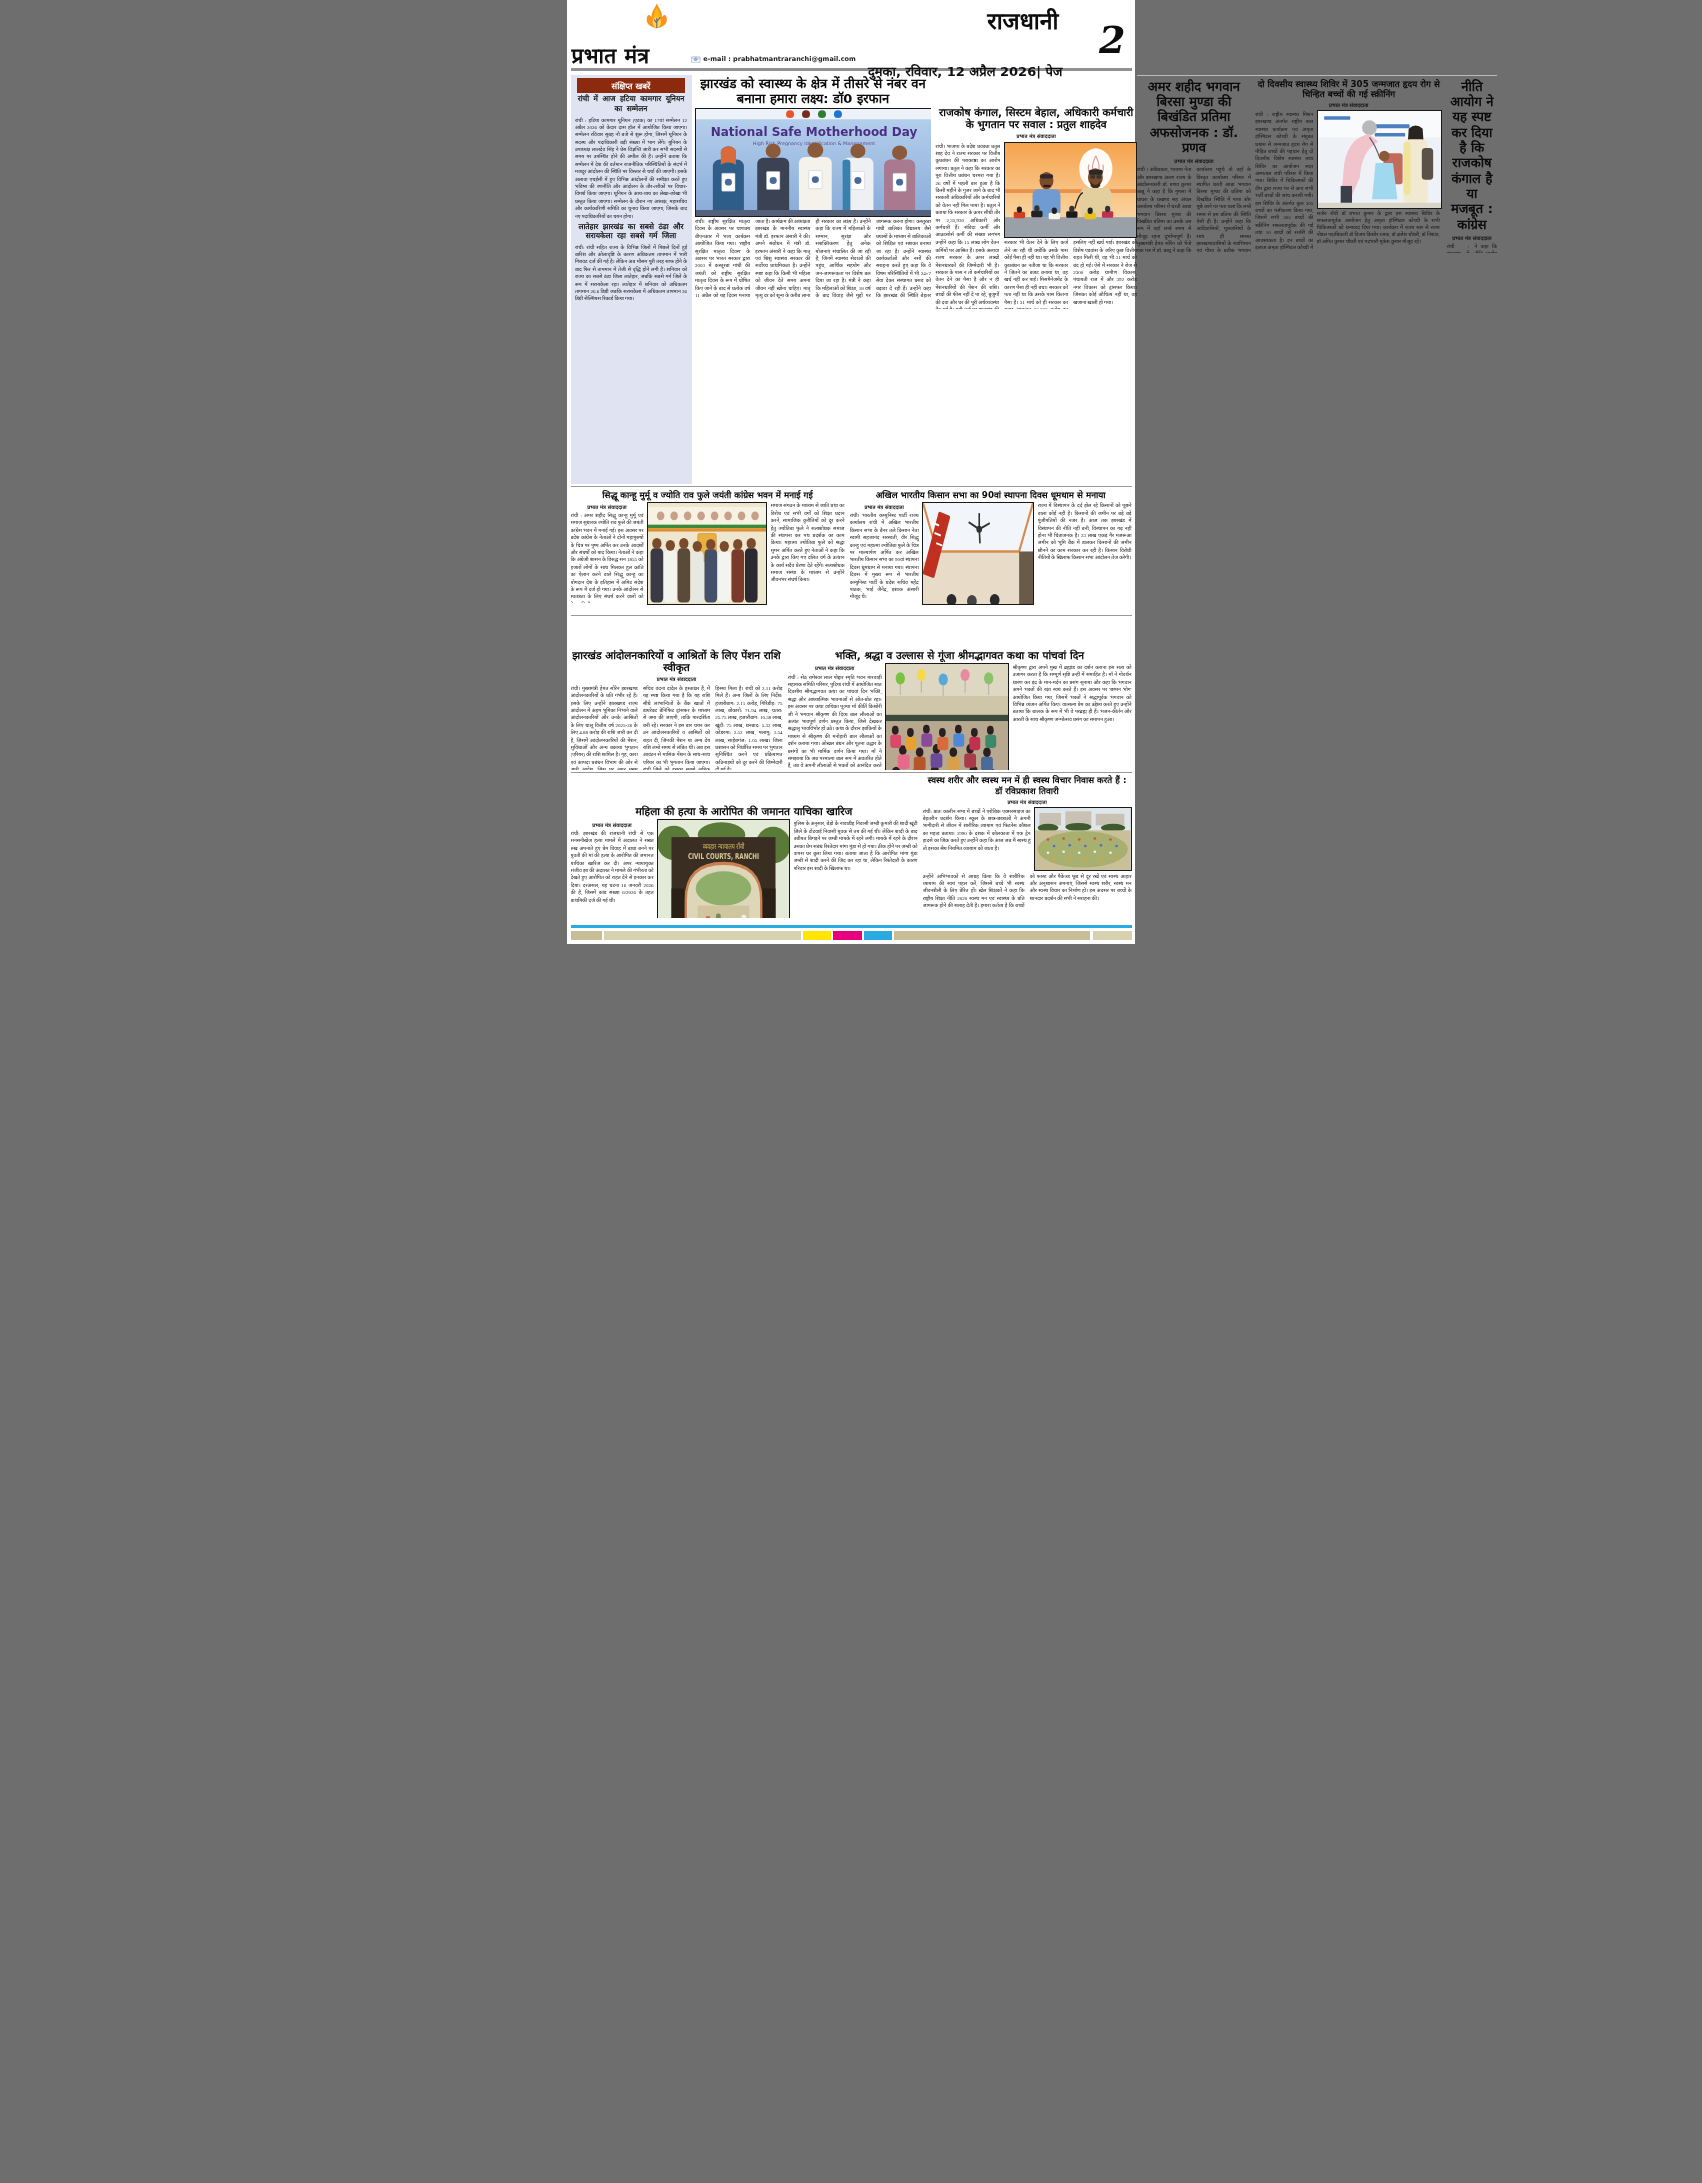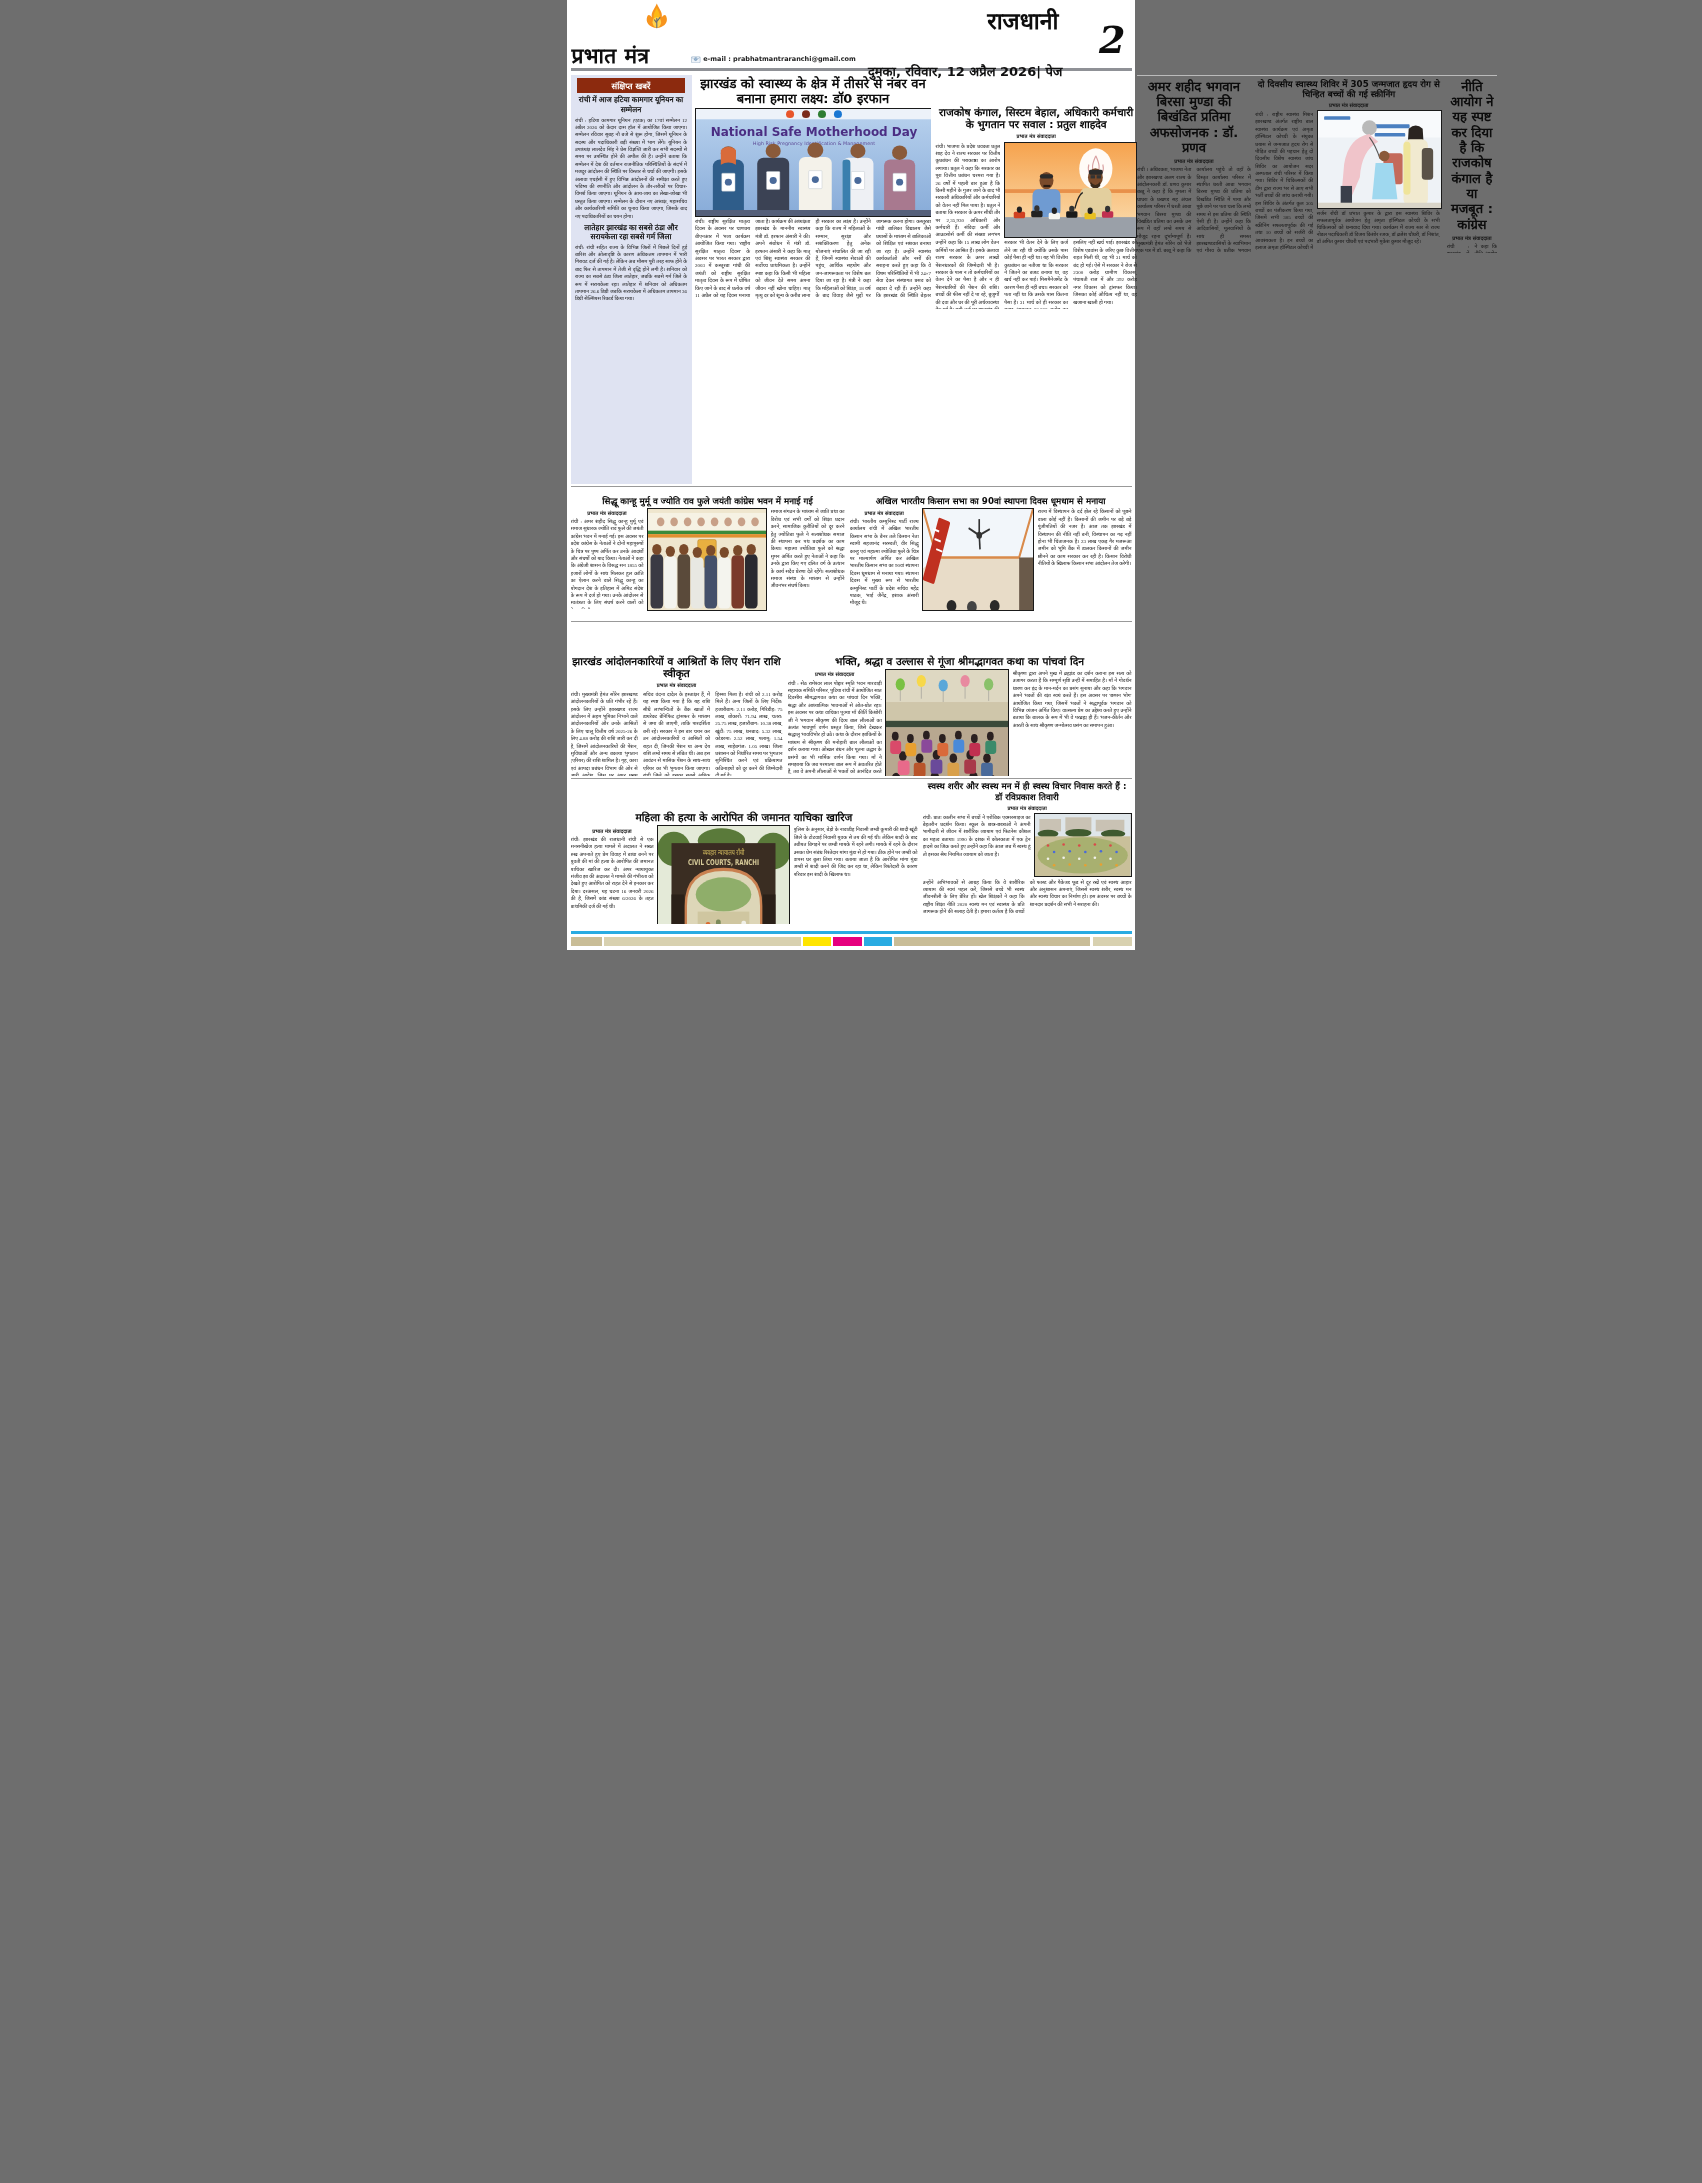--- a/index.html
+++ b/index.html
@@ -28,29 +28,29 @@
   .cols-2{column-count:2;column-gap:5.2px;} .cols-3{column-count:3;column-gap:5.2px;} .cols-4{column-count:4;column-gap:5.2px;}
   .photo{display:block;width:100%;height:auto;border:0.4px solid #1a1a1a;background:#ccc;}
   .caption{font-size:5px;line-height:1.4;text-align:justify;margin-top:1.3px;}
   section,aside{box-sizing:border-box;overflow:hidden;}
   .flexrow{display:flex;gap:3.5px;}
   
   .zone1{display:flex;gap:3.5px;}
   .sidebar{width:121px;flex:0 0 121px;background:#dfe3f2;padding:3.5px 4.4px;height:409px;}
   .brief-box{background:#8c2a0e;color:#fff;text-align:center;font-family:"DejaVu Sans",sans-serif;
              font-weight:bold;font-size:8.3px;padding:1.7px 0;margin:0 2.6px 2.6px;}
-  .side-hl{font-family:Liberation Sans, sans-serif;font-weight:bold;font-size:7.4px;text-align:center;
+  .side-hl{font-family:Liberation Mono, monospace;font-weight:bold;font-size:7.4px;text-align:center;
            line-height:1.25;margin:2.6px 0;}
   .zone1-right{flex:1;display:flex;flex-direction:row;}
   .rowA{display:flex;gap:4.4px;height:234px;}
   .main-art{flex:0 0 236px;}
   .right-art{flex:1;}
   .rowB{display:flex;gap:4.4px;height:175px;border-top:0.4px solid #bbb;padding-top:1.7px;}
   .birsa{flex:0 0 114px;} .screening{flex:0 0 187px;} .niti{flex:1;}
-  .rowC{display:flex;gap:5.2px;height:125px;border-top:0.4px solid #999;padding-top:8px;margin-top:1.7px;}
+  .rowC{display:flex;gap:5.2px;height:125px;border-top:0.4px solid #999;padding-top:2px;margin-top:1.7px;}
   .siddhu{flex:0 0 274px;} .kisan{flex:1;}
   .rowD{display:flex;gap:5.2px;height:152px;border-top:0.4px solid #999;padding-top:1.7px;margin-top:1.7px;}
   .pension{flex:0 0 212px;} .katha{flex:1;}
   .rowE{display:flex;gap:5.2px;height:144px;border-top:0.4px solid #999;padding-top:1.7px;margin-top:1.7px;}
   .mahila{flex:0 0 347px;} .swasth{flex:1;}
   
   .cyan-bar{height:3.9px;background:#29abe2;margin-top:6.1px;}
   .reg-bar{display:flex;gap:2.2px;margin-top:2.6px;height:8.7px;}
   .reg-bar div{height:100%;}
   .seg-tan{background:#c9bd97;} .seg-khaki{background:#d8d1b0;}

